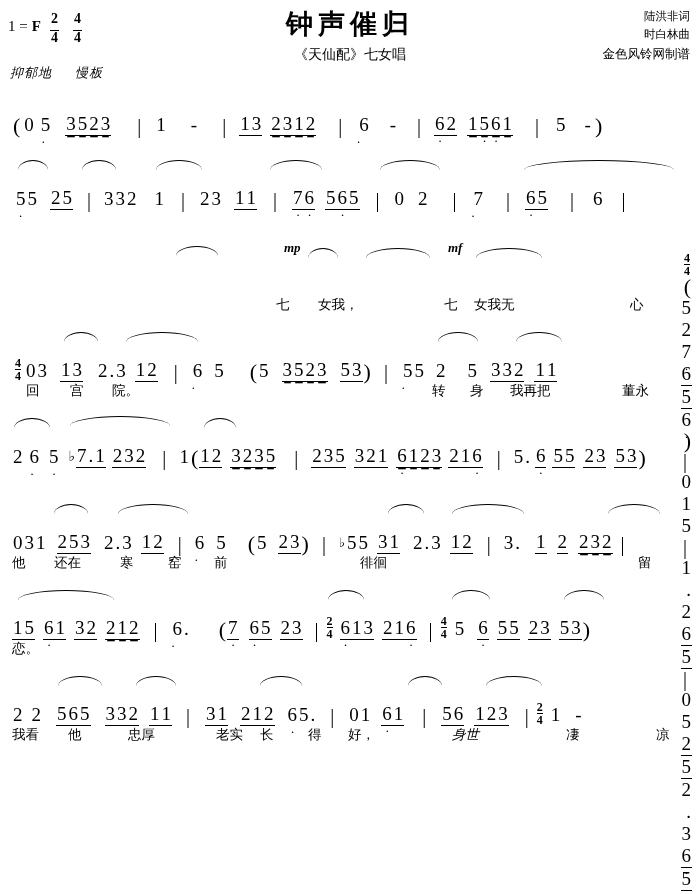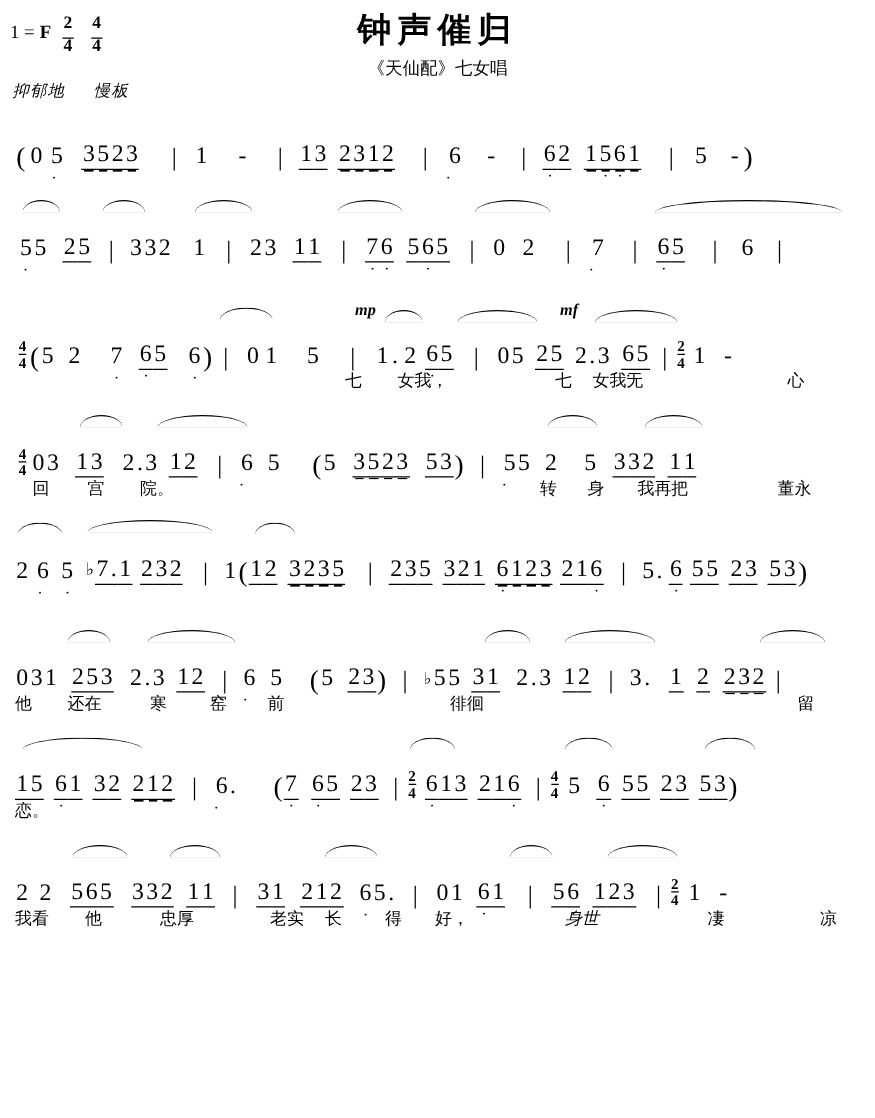--- a/index.html
+++ b/index.html
@@ -133,20 +133,25 @@
       </span>
       <span class="frac">
         <span class="n">4</span>
         <span class="d">4</span>
       </span>
     </div>
 
     <div class="title">钟声催归</div>
     <div class="subtitle">《天仙配》七女唱</div>
 
+    <div class="credits">
+      <div>陆洪非词</div>
+      <div>时白林曲</div>
+      <div class="big">金色风铃网制谱</div>
+    </div>
 
     <div class="tempo">
       <span>抑郁地</span>
       <span>慢板</span>
     </div>
   </div>
 
   <div class="system" style="height:74px;">
     <div class="notes" style="padding-left:4px;">
       <span class="paren">(</span>
@@ -229,21 +234,21 @@
       <span class="bar" style="padding-left:22px;">|</span>
       <span class="n u1" style="margin-left:10px;">6<i class="dotd">·</i></span>
         <span class="n u1">5</span>
       <span class="bar" style="padding-left:22px;">|</span>
       <span class="n" style="padding-left:14px;">6</span>
       <span class="bar" style="padding-left:18px;">|</span>
     </div>
   </div>
 
   <div class="system">
-    <div class="notes" style="padding-left:4px;">
+    <div class="notes" style="padding-left:4px;flex-direction:column;">
       <span class="dyn" style="left:276px;top:-12px;">mp</span>
       <span class="dyn" style="left:440px;top:-12px;">mf</span>
       <span class="slur" style="left:168px;top:-6px;width:42px;"></span>
       <span class="slur" style="left:300px;top:-4px;width:30px;"></span>
       <span class="slur" style="left:358px;top:-4px;width:64px;"></span>
       <span class="slur" style="left:468px;top:-4px;width:66px;"></span>
 
       <span class="tsmall" style="margin-right:2px;">
         <span class="a">4</span>
           <span class="b">4</span>

